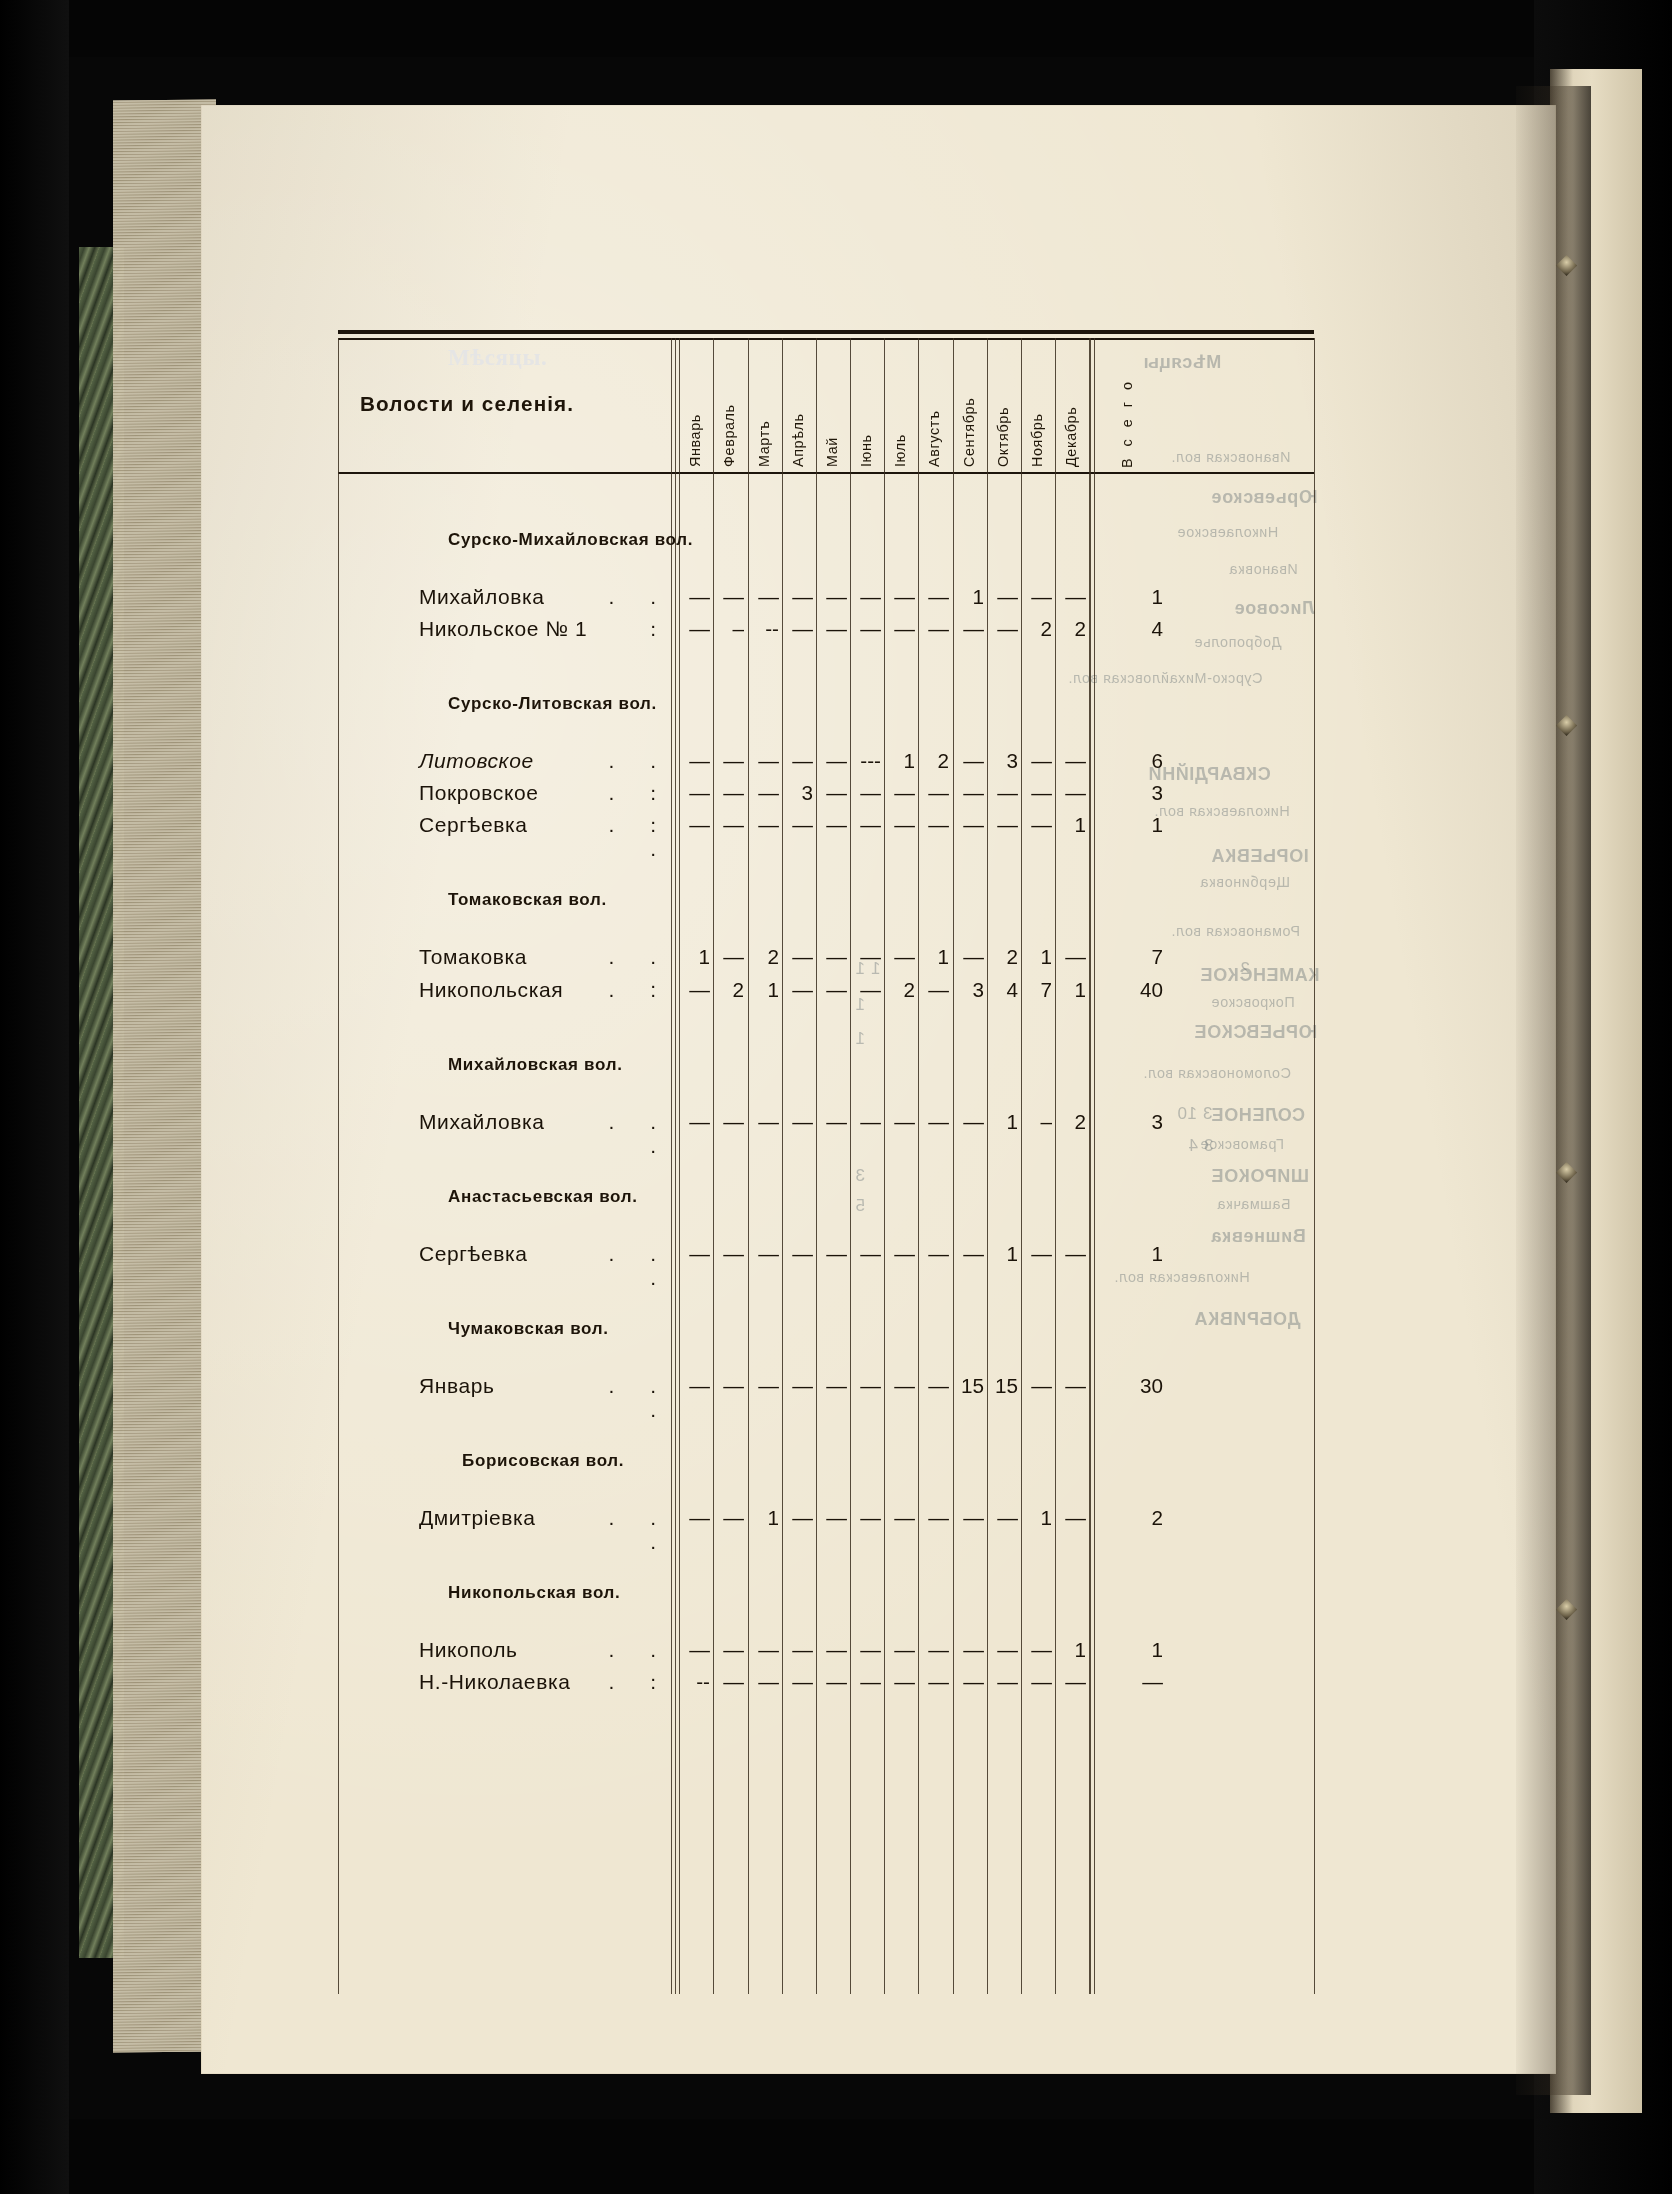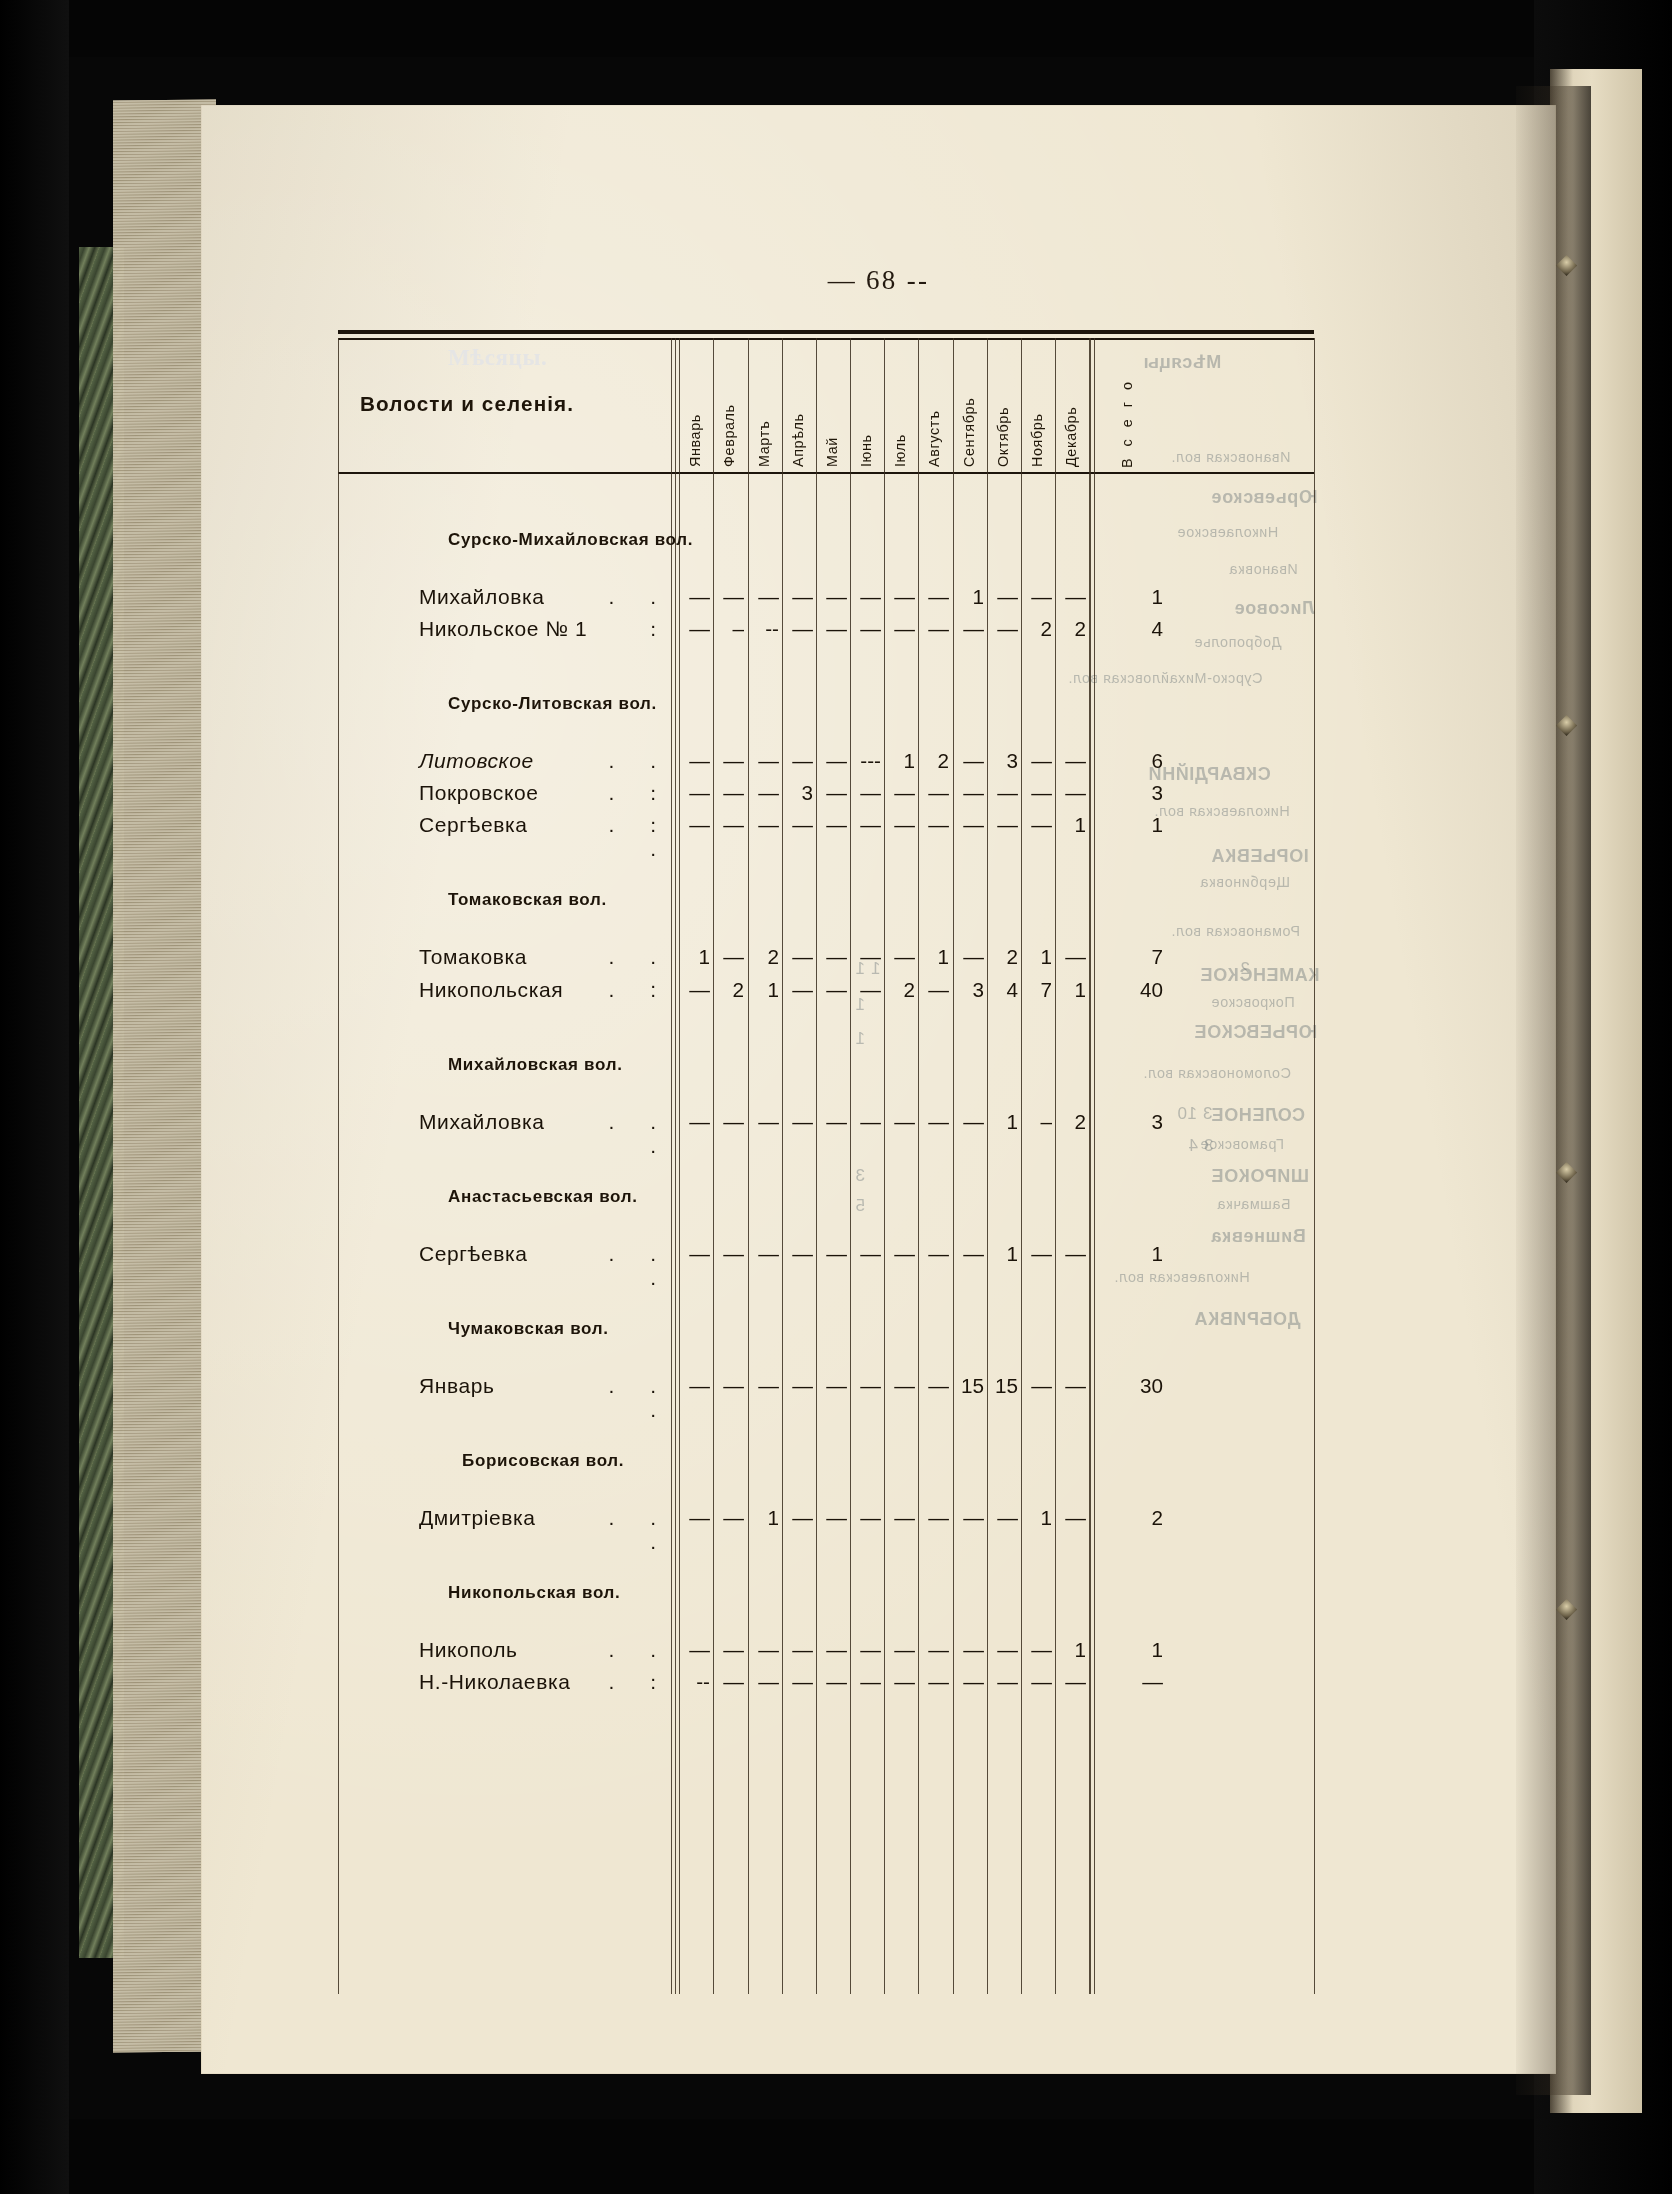--- a/index.html
+++ b/index.html
@@ -249,21 +249,20 @@
   </div>
   <div class="gutter"></div>
   <div class="clip" style="top:258px"></div>
   <div class="clip" style="top:718px"></div>
   <div class="clip" style="top:1165px"></div>
   <div class="clip" style="top:1602px"></div>
 </div>
 
 <div class="content">
 
-  <div class="folio">— 68 --</div>
 
   <div id="showthrough">
       <div class="bleed" style="position: absolute; left: 942px; top: 247px;">Мѣсяцы</div>
       <div class="bleed sm" style="position: absolute; left: 970px; top: 344px;">Ивановская вол.</div>
       <div class="bleed" style="position: absolute; left: 1010px; top: 382px;">Юрьевское</div>
       <div class="bleed sm" style="position: absolute; left: 976px; top: 419px;">Николаевское</div>
       <div class="bleed sm" style="position: absolute; left: 1028px; top: 456px;">Ивановка</div>
       <div class="bleed" style="position: absolute; left: 1033px; top: 493px;">Лисовое</div>
       <div class="bleed sm" style="position: absolute; left: 993px; top: 529px;">Доброполье</div>
       <div class="bleed sm" style="position: absolute; left: 867px; top: 565px;">Сурско-Михайловская вол.</div>

